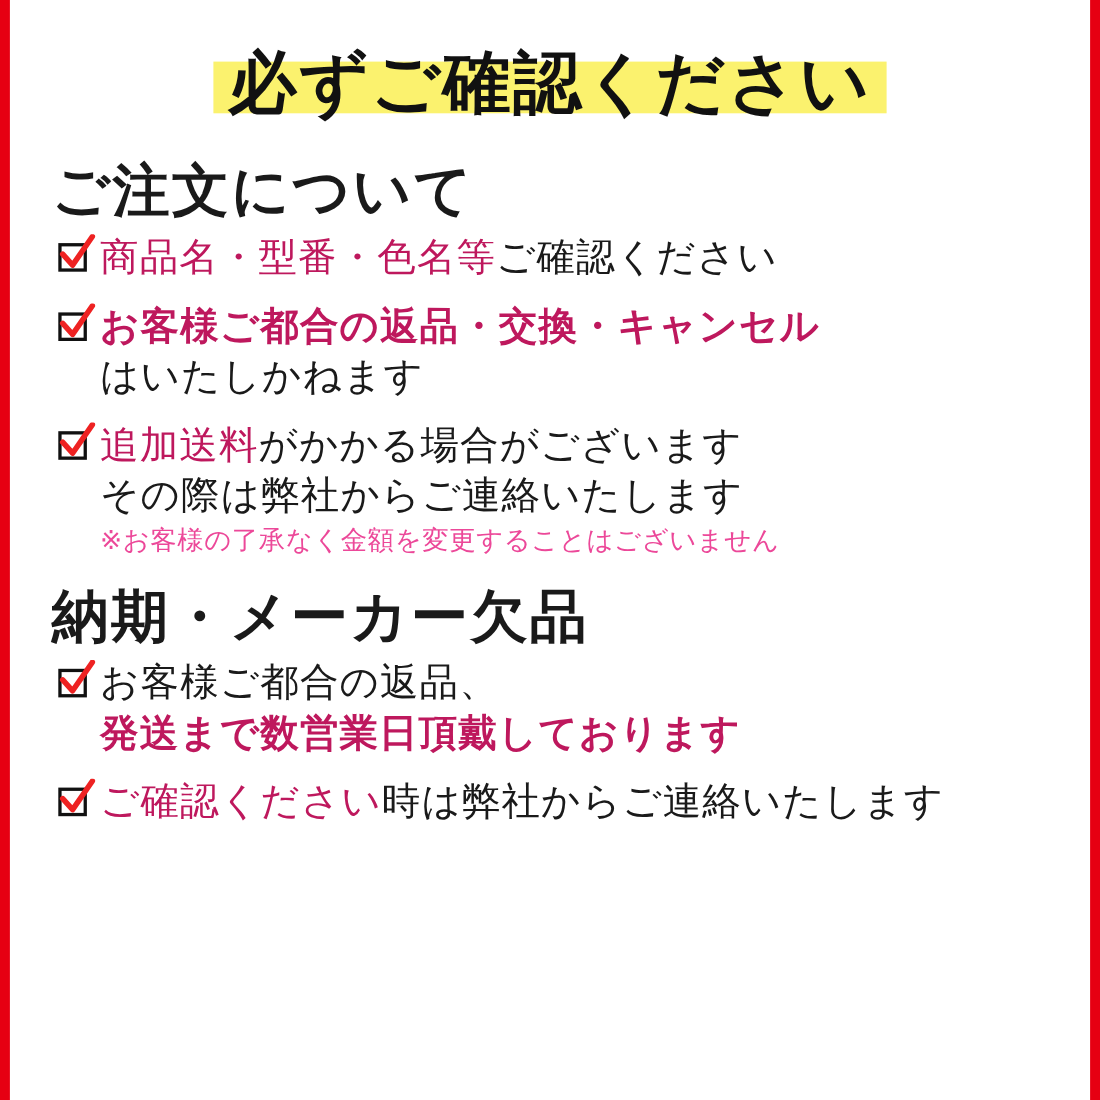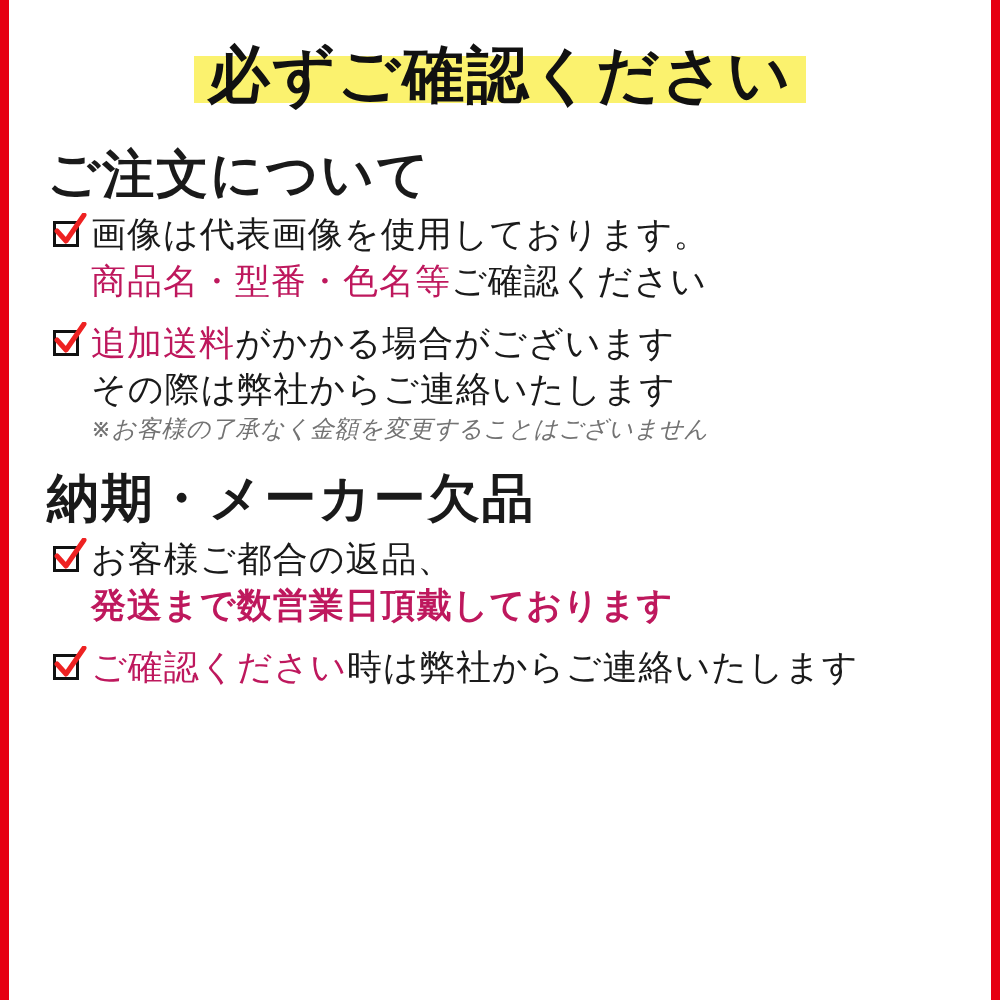--- a/index.html
+++ b/index.html
@@ -122,26 +122,25 @@
     white-space: nowrap;
   }
   .line.red, .red {
     color: #be185d;
   }
   .line.bold {
     font-weight: bold;
   }
   .note {
     font-size: 24px;
-    color: #737373;
+    color: #ec4899;
     letter-spacing: 0.5px;
     line-height: 1.3;
     margin: 2px 0 0 0;
     white-space: nowrap;
-    font-style: italic;
   }
 </style>
 </head>
 <body>
 
 <div class="page">
   <div class="edge edge-left"></div>
   <div class="edge edge-right"></div>
 
   <div class="content">
@@ -156,25 +155,36 @@
     <h2 class="section">ご注文について</h2>
 
     <div class="item">
       <div class="check">
         <div class="box"></div>
         <svg viewBox="0 0 36 36" aria-hidden="true">
             <path d="M6 18 L15 28 L33 2" fill="none" stroke="#ee2222" stroke-width="5" stroke-linecap="round" stroke-linejoin="round"></path>
           </svg>
       </div>
       <div class="lines">
-        <div class="line">画像は代表画像を使用しております。</div>
         <div class="line"><span class="red">商品名・型番・色名等</span><span>ご確認ください</span></div>
       </div>
     </div>
 
+    <div class="item">
+      <div class="check">
+        <div class="box"></div>
+        <svg viewBox="0 0 36 36" aria-hidden="true">
+            <path d="M6 18 L15 28 L33 2" fill="none" stroke="#ee2222" stroke-width="5" stroke-linecap="round" stroke-linejoin="round"></path>
+          </svg>
+      </div>
+      <div class="lines">
+        <div class="line red bold">お客様ご都合の返品・交換・キャンセル</div>
+        <div class="line">はいたしかねます</div>
+      </div>
+    </div>
 
     <div class="item">
       <div class="check">
         <div class="box"></div>
         <svg viewBox="0 0 36 36" aria-hidden="true">
             <path d="M6 18 L15 28 L33 2" fill="none" stroke="#ee2222" stroke-width="5" stroke-linecap="round" stroke-linejoin="round"></path>
           </svg>
       </div>
       <div class="lines">
         <div class="line"><span class="red">追加送料</span><span>がかかる場合がございます</span></div>

